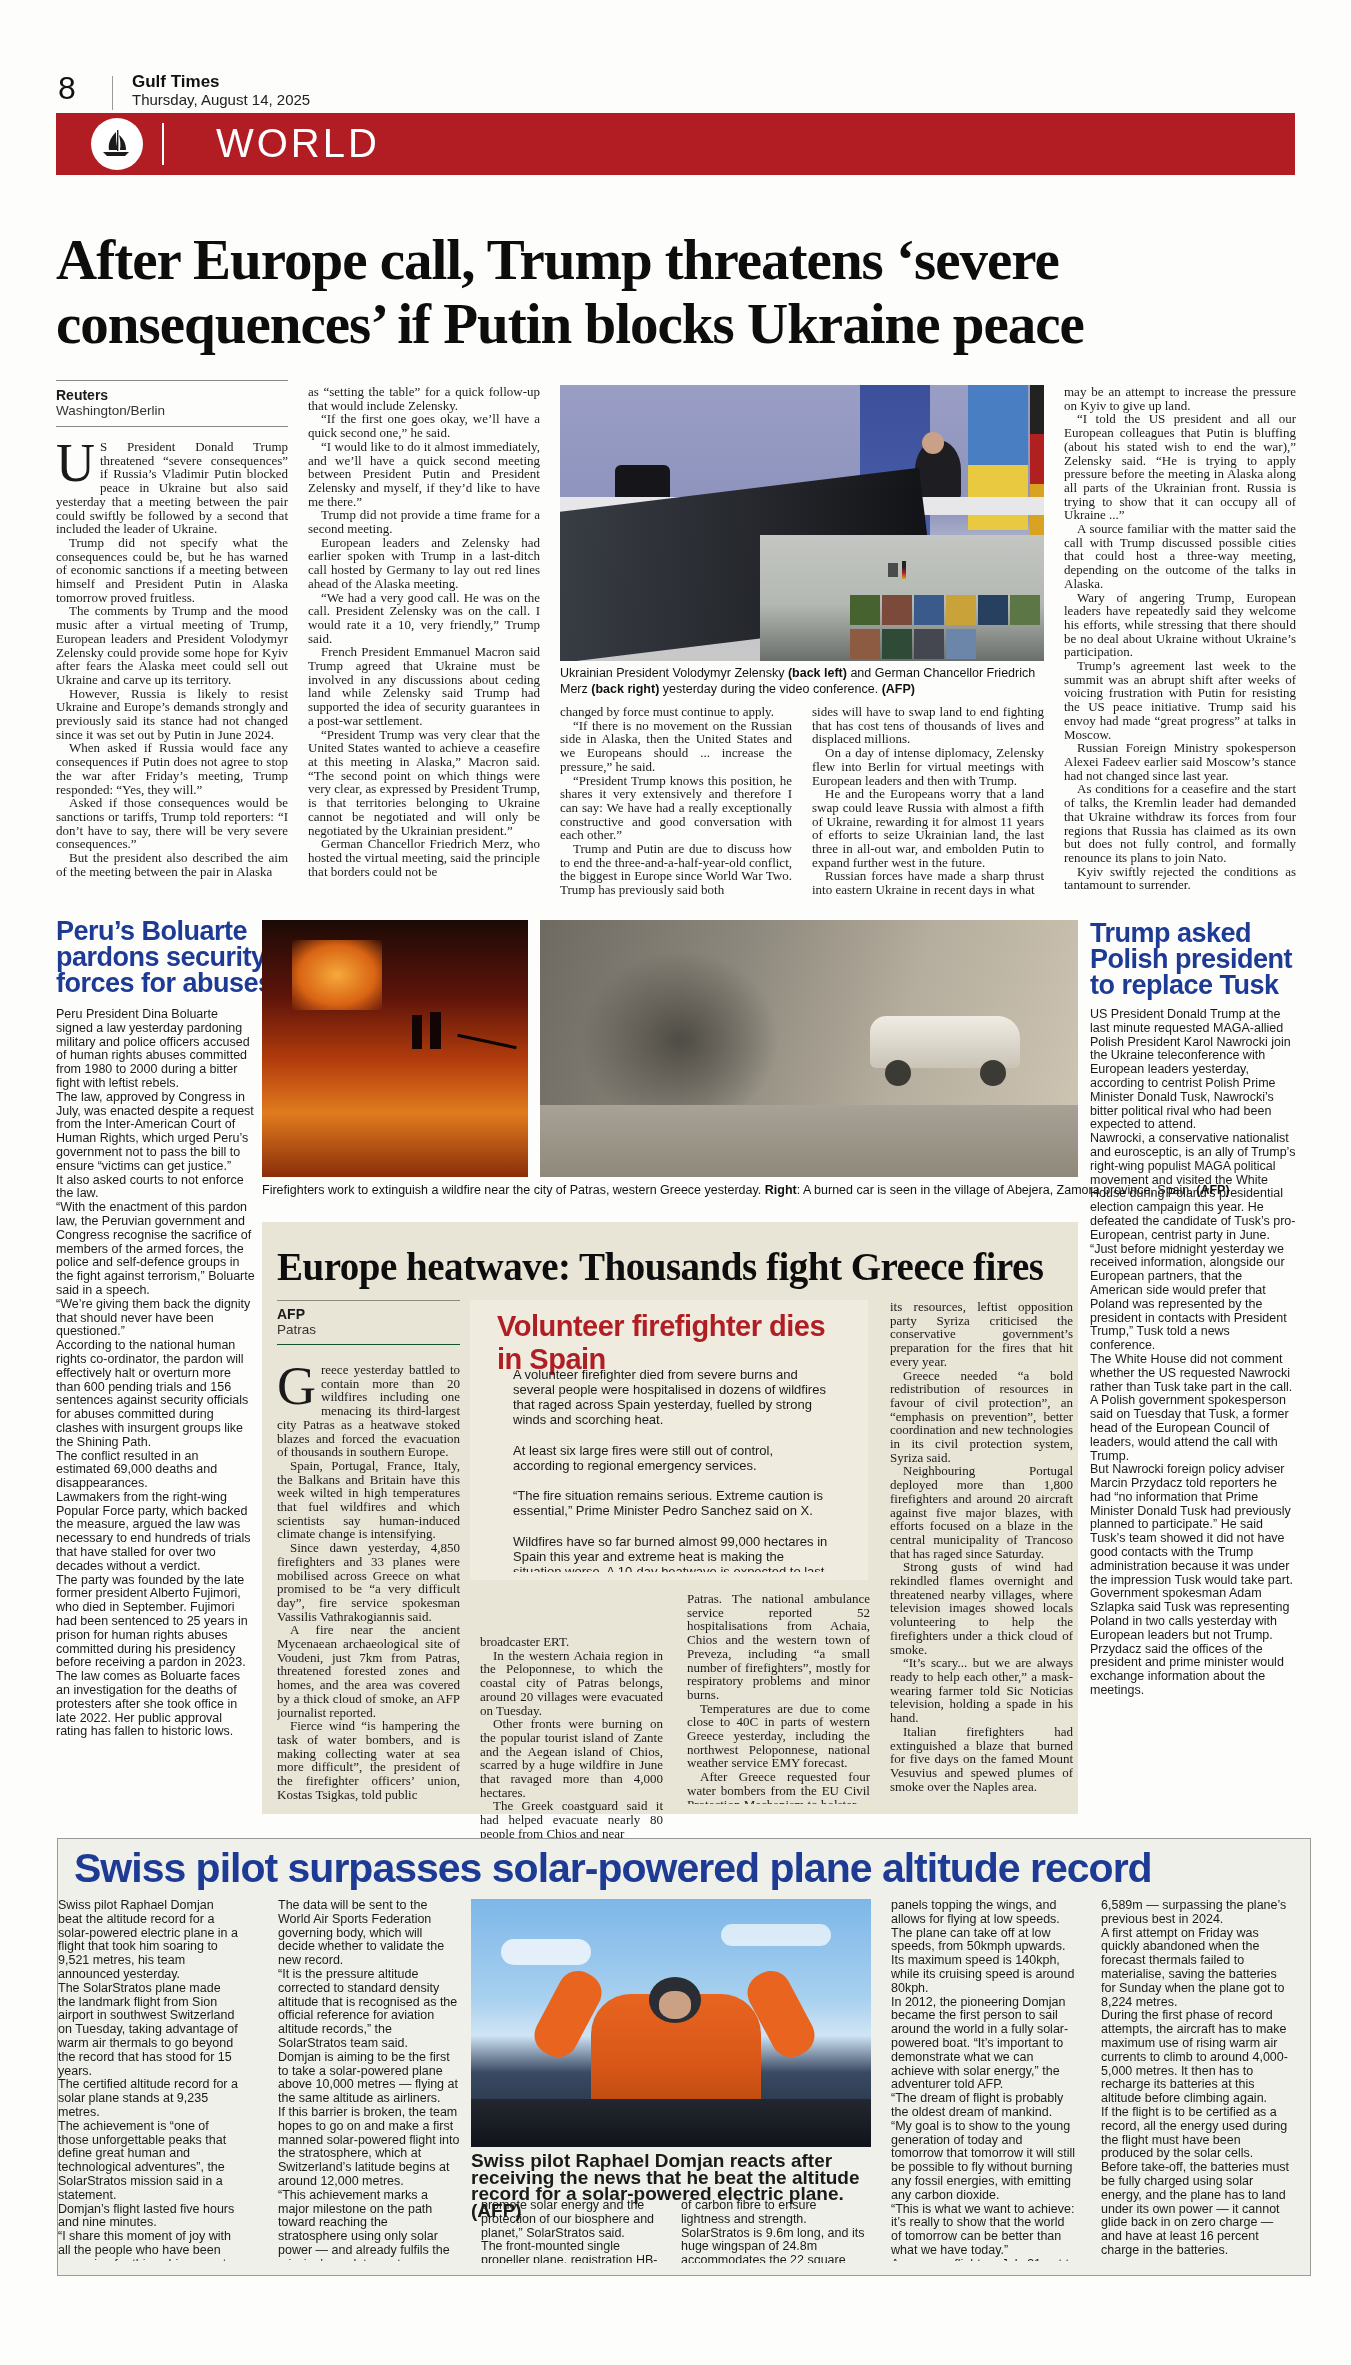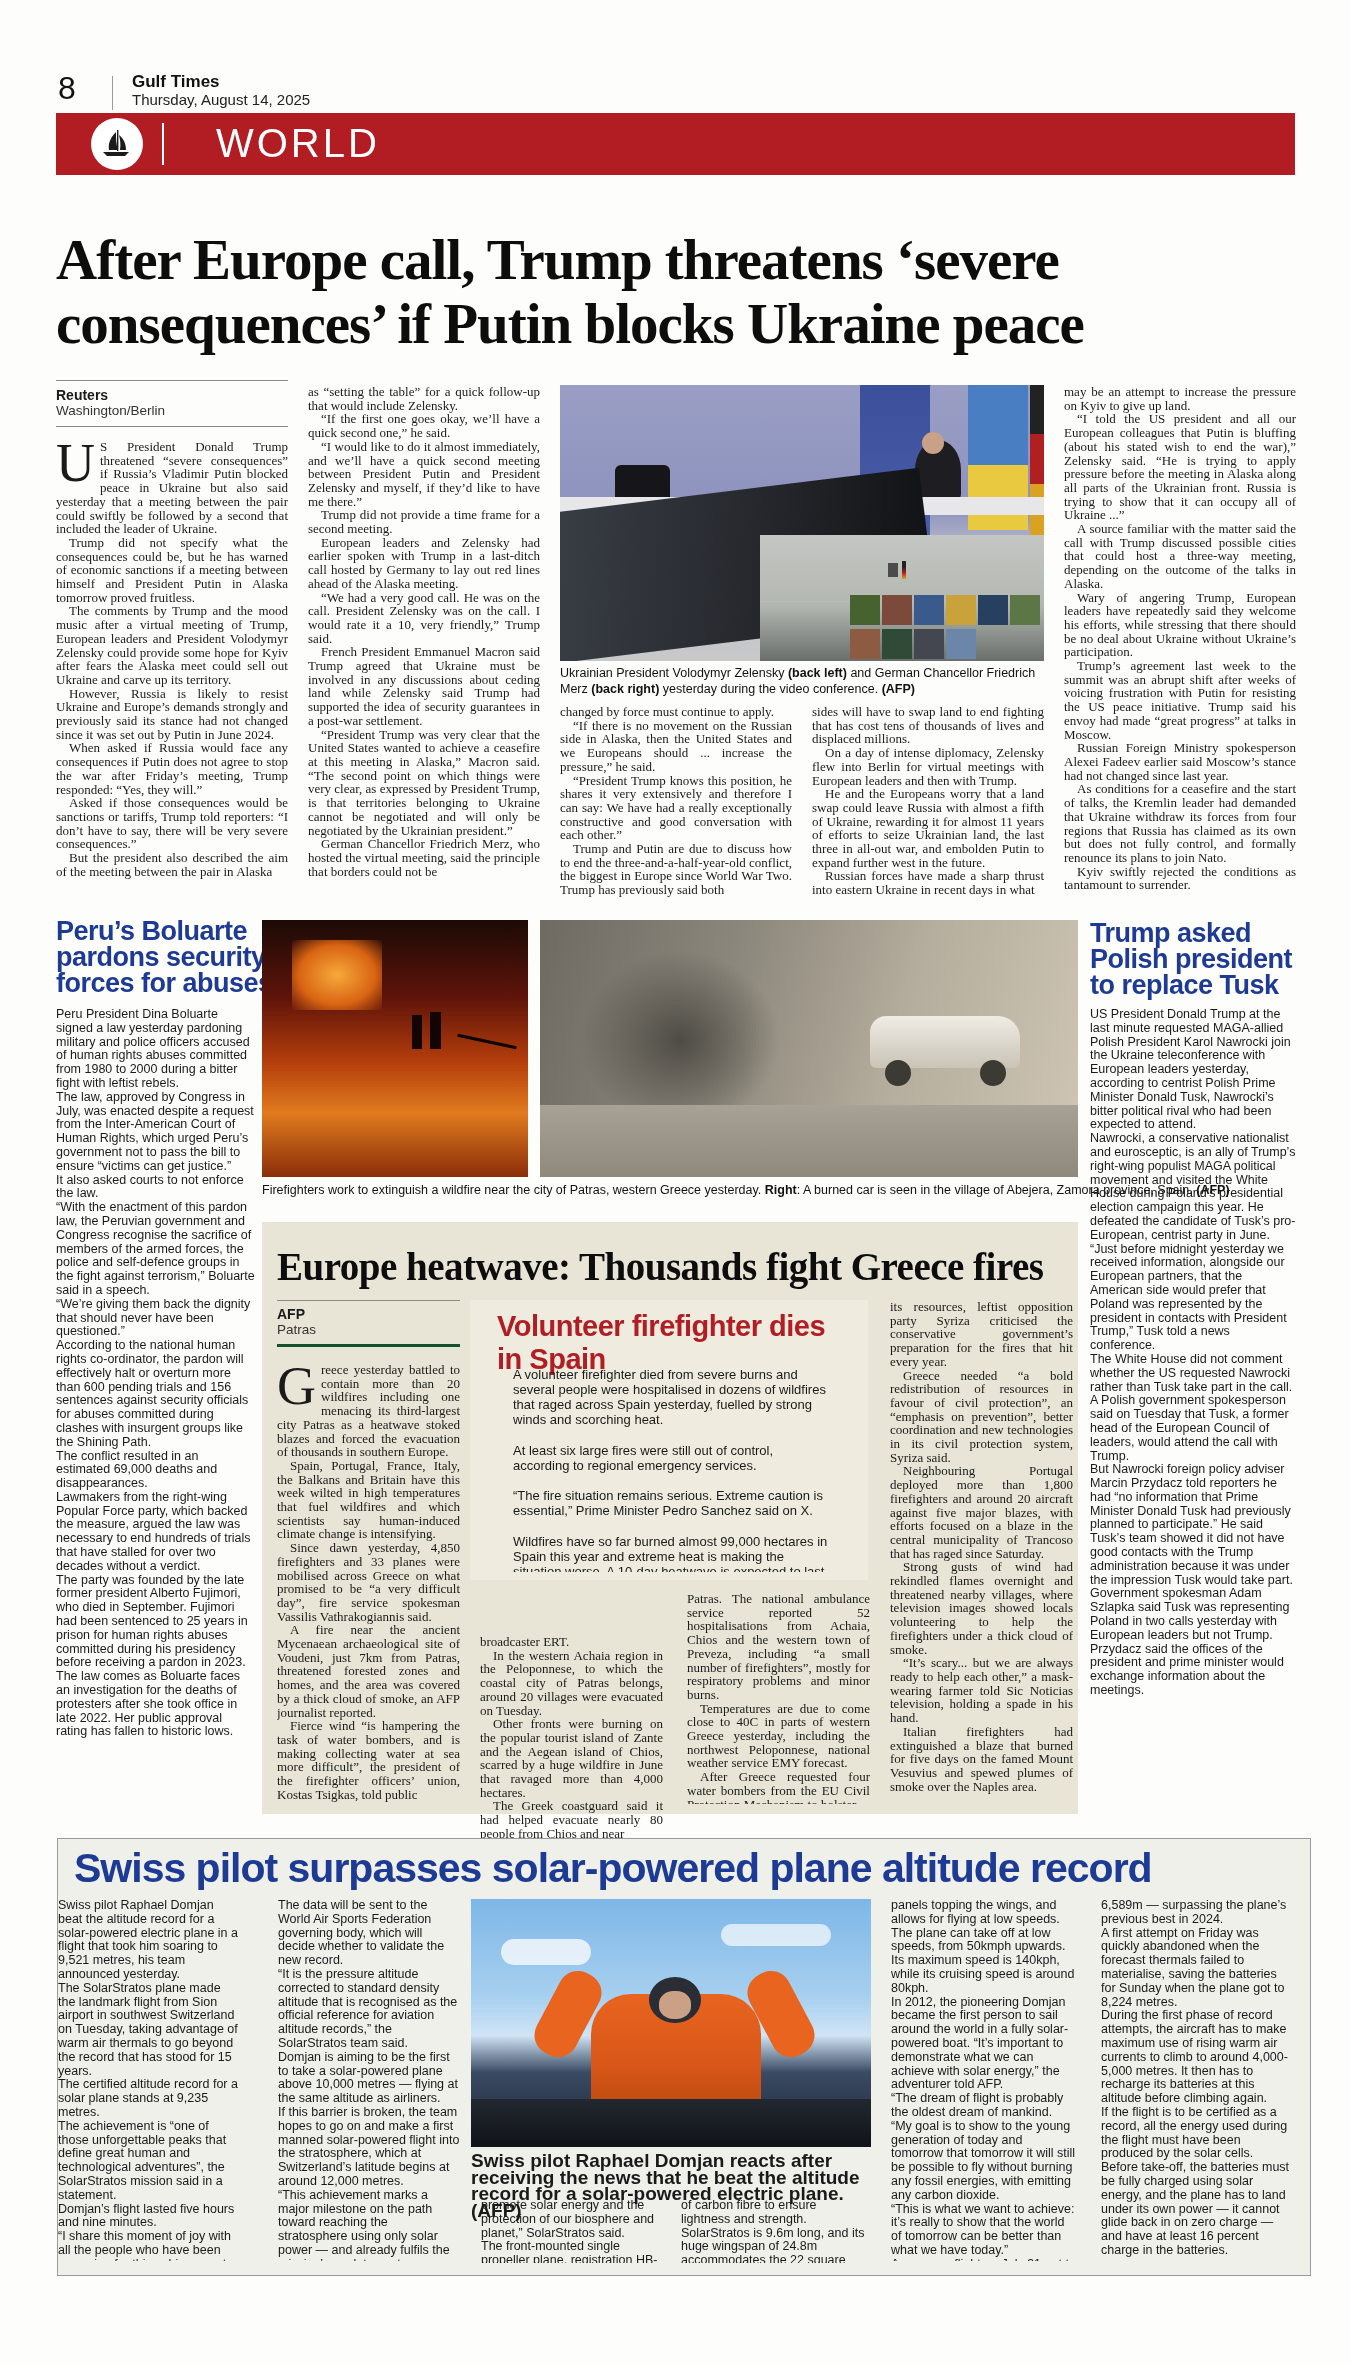--- a/index.html
+++ b/index.html
@@ -178,21 +178,21 @@
     <div class="abs" style="left:440px;top:140px;width:26px;height:26px;border-radius:50%;background:#3c3a34;"></div>
     <div class="abs" style="left:0px;top:185px;width:538px;height:72px;background:linear-gradient(180deg,#a8a296,#8f897c);"></div>
   </div>
   <div class="abs caption" style="left:262px;top:1183px;width:1032px;">
     <span>Firefighters work to extinguish a wildfire near the city of Patras, western Greece yesterday. </span><b>Right</b><span>: A burned car is seen in the village of Abejera, Zamora province, Spain. </span><b>(AFP)</b>
   </div>
 
   <div class="abs" id="greece-band" style="left:262px;top:1222px;width:816px;height:592px;">
     <div class="abs" id="greece-headline" style="left:15px;top:22px;width:790px;">Europe heatwave: Thousands fight Greece fires</div>
 
-    <div class="abs" style="left:15px;top:78px;width:183px;border-top:1px solid #8c8a80;border-bottom:3px solid #14532d;padding:5px 0 7px 0;">
+    <div class="abs" style="left:15px;top:78px;width:183px;border-top:1px solid #8c8a80;border-bottom:1px solid #14532d;padding:5px 0 7px 0;">
       <div class="byline-agency">AFP</div>
       <div class="byline-loc">Patras</div>
     </div>
 
     <div class="abs serif-col dropcap" style="left:15px;top:141px;width:183px;height:440px;">
         <p>Greece yesterday battled to contain more than 20 wildfires including one menacing its third-largest city Patras as a heatwave stoked blazes and forced the evacuation of thousands in southern Europe.</p>
         <p>Spain, Portugal, France, Italy, the Balkans and Britain have this week wilted in high temperatures that fuel wildfires and which scientists say human-induced climate change is intensifying.</p>
         <p>Since dawn yesterday, 4,850 firefighters and 33 planes were mobilised across Greece on what promised to be “a very difficult day”, fire service spokesman Vassilis Vathrakogiannis said.</p>
         <p>A fire near the ancient Mycenaean archaeological site of Voudeni, just 7km from Patras, threatened forested zones and homes, and the area was covered by a thick cloud of smoke, an AFP journalist reported.</p>
         <p>Fierce wind “is hampering the task of water bombers, and is making collecting water at sea more difficult”, the president of the firefighter officers’ union, Kostas Tsigkas, told public</p>

